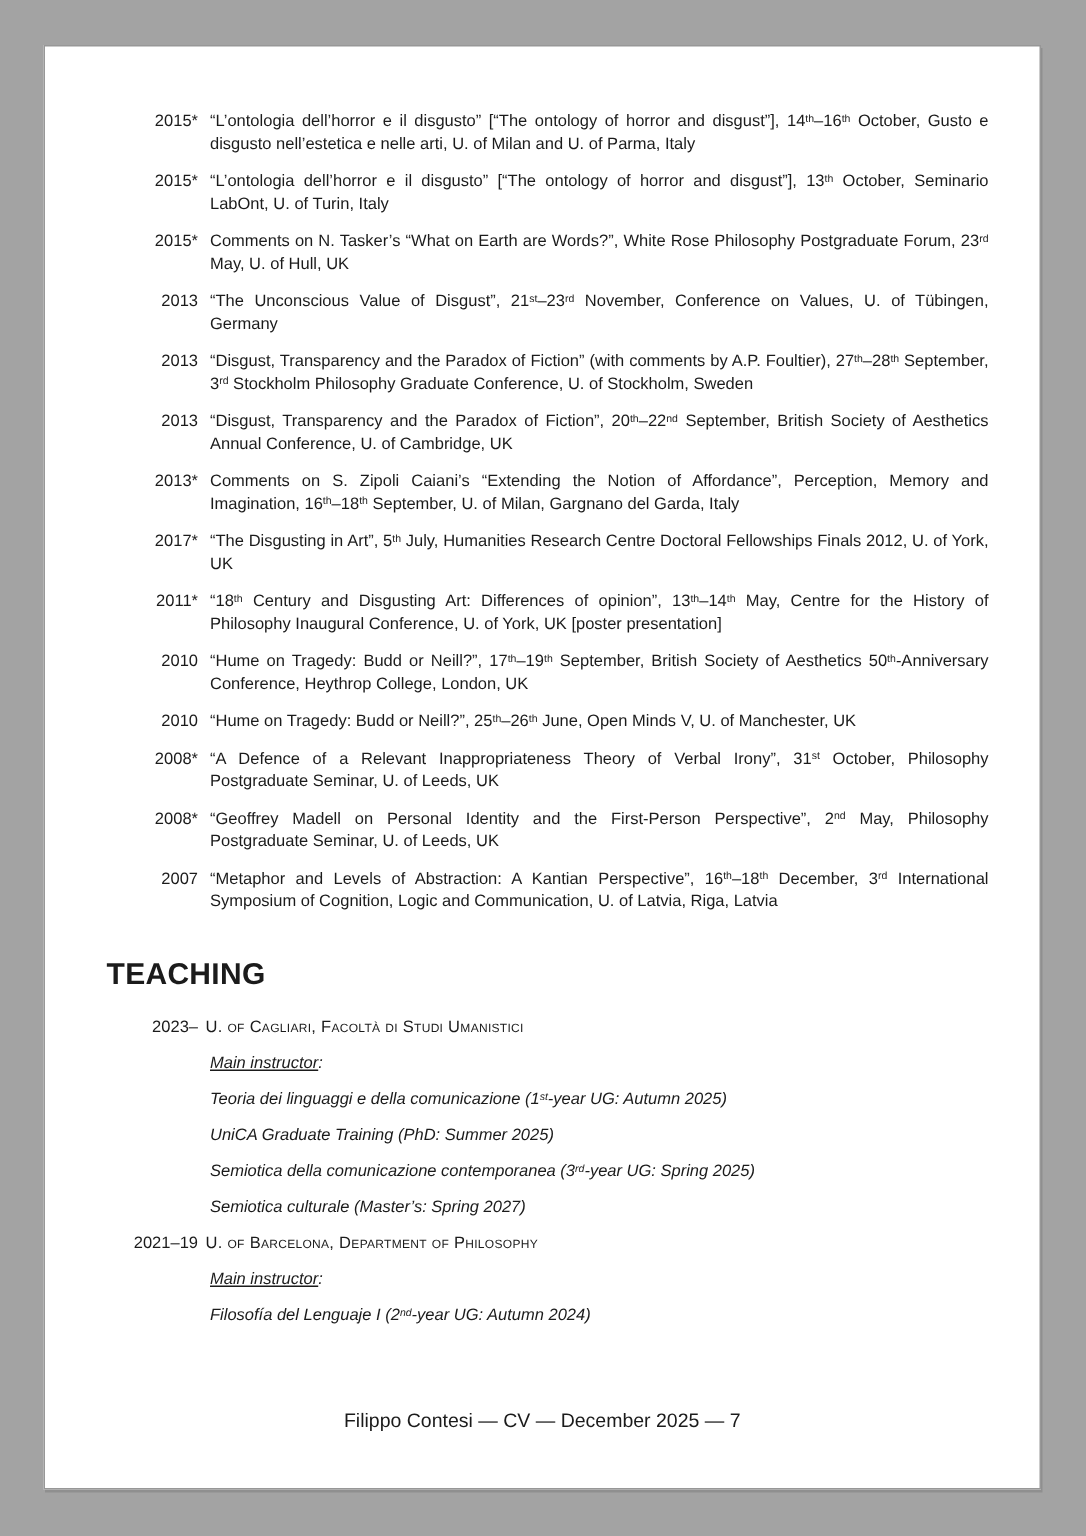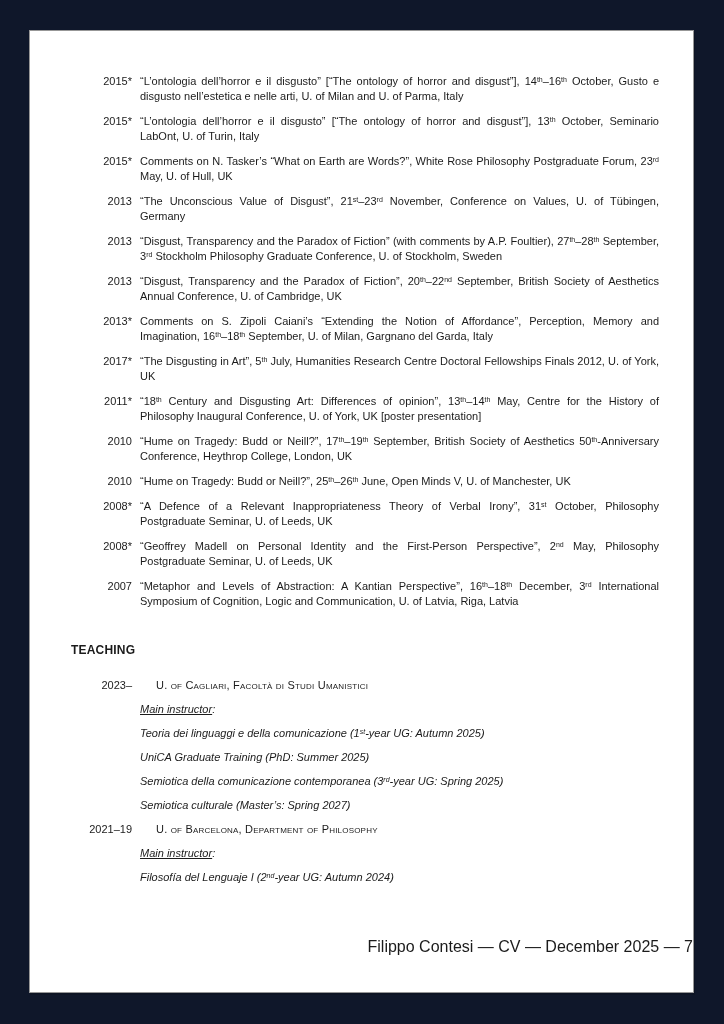--- a/index.html
+++ b/index.html
@@ -3,47 +3,47 @@
 <meta charset="utf-8">
 <style>
   * { box-sizing: border-box; }
   html, body { margin: 0; padding: 0; }
   body {
     width: 724px; height: 1024px;
     background: #ffffff;
     font-family: "Liberation Sans", "DejaVu Sans", sans-serif;
     color: #1b1b1b;
   }
-  .page { position: relative; width: 724px; height: 1024px; background: #0f172a; overflow: hidden; }
+  .page { position: relative; width: 724px; height: 1024px; background: #a3a3a3; overflow: hidden; }
   .frame {
     position: absolute; left: 29px; top: 30px;
     width: 665px; height: 963px;
     border: 1px solid #979797;
     background: #fff;
     box-shadow: 1px 2px 0 rgba(0,0,0,0.12);
   }
   .content {
     position: absolute; left: 41px; top: 43px; width: 588px;
     font-size: 11px; line-height: 15px;
   }
   .talk { display: flex; margin-bottom: 10px; }
   .year { flex: 0 0 61px; text-align: right; white-space: nowrap; }
   .talk-text { margin-left: 8px; flex: 1; text-align: justify; }
   .heading {
-    font-size: 12px; font-weight: 700; line-height: 18px;
+    font-size: 20px; font-weight: 700; line-height: 18px;
     margin: 32px 0 19px 0; letter-spacing: 0.2px;
   }
   .teach-head { display: flex; margin-bottom: 9px; }
-  .inst { margin-left: 24px; font-variant: small-caps; letter-spacing: 0.2px; text-align: right; }
+  .inst { margin-left: 5px; font-variant: small-caps; letter-spacing: 0.2px; text-align: right; }
   .sub { margin-left: 69px; margin-bottom: 9px; font-style: italic; }
   .underline { text-decoration: underline; }
   sup { font-size: 7px; line-height: 0; position: relative; top: -3px; vertical-align: baseline; }
   .footer {
     position: absolute; left: 0; top: 908px; width: 100%;
-    text-align: right; font-size: 16px; line-height: 15px;
+    text-align: center; font-size: 13px; line-height: 15px;
   }
 </style>
 </head>
 <body>
 
 <div class="page">
   <div class="frame">
     <div class="content">
 
       <div class="talks">

